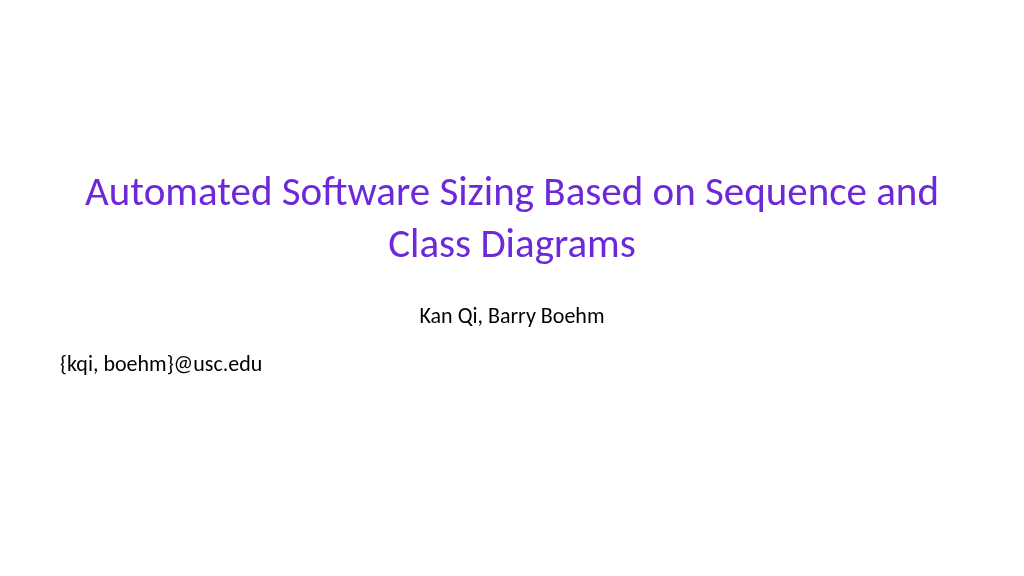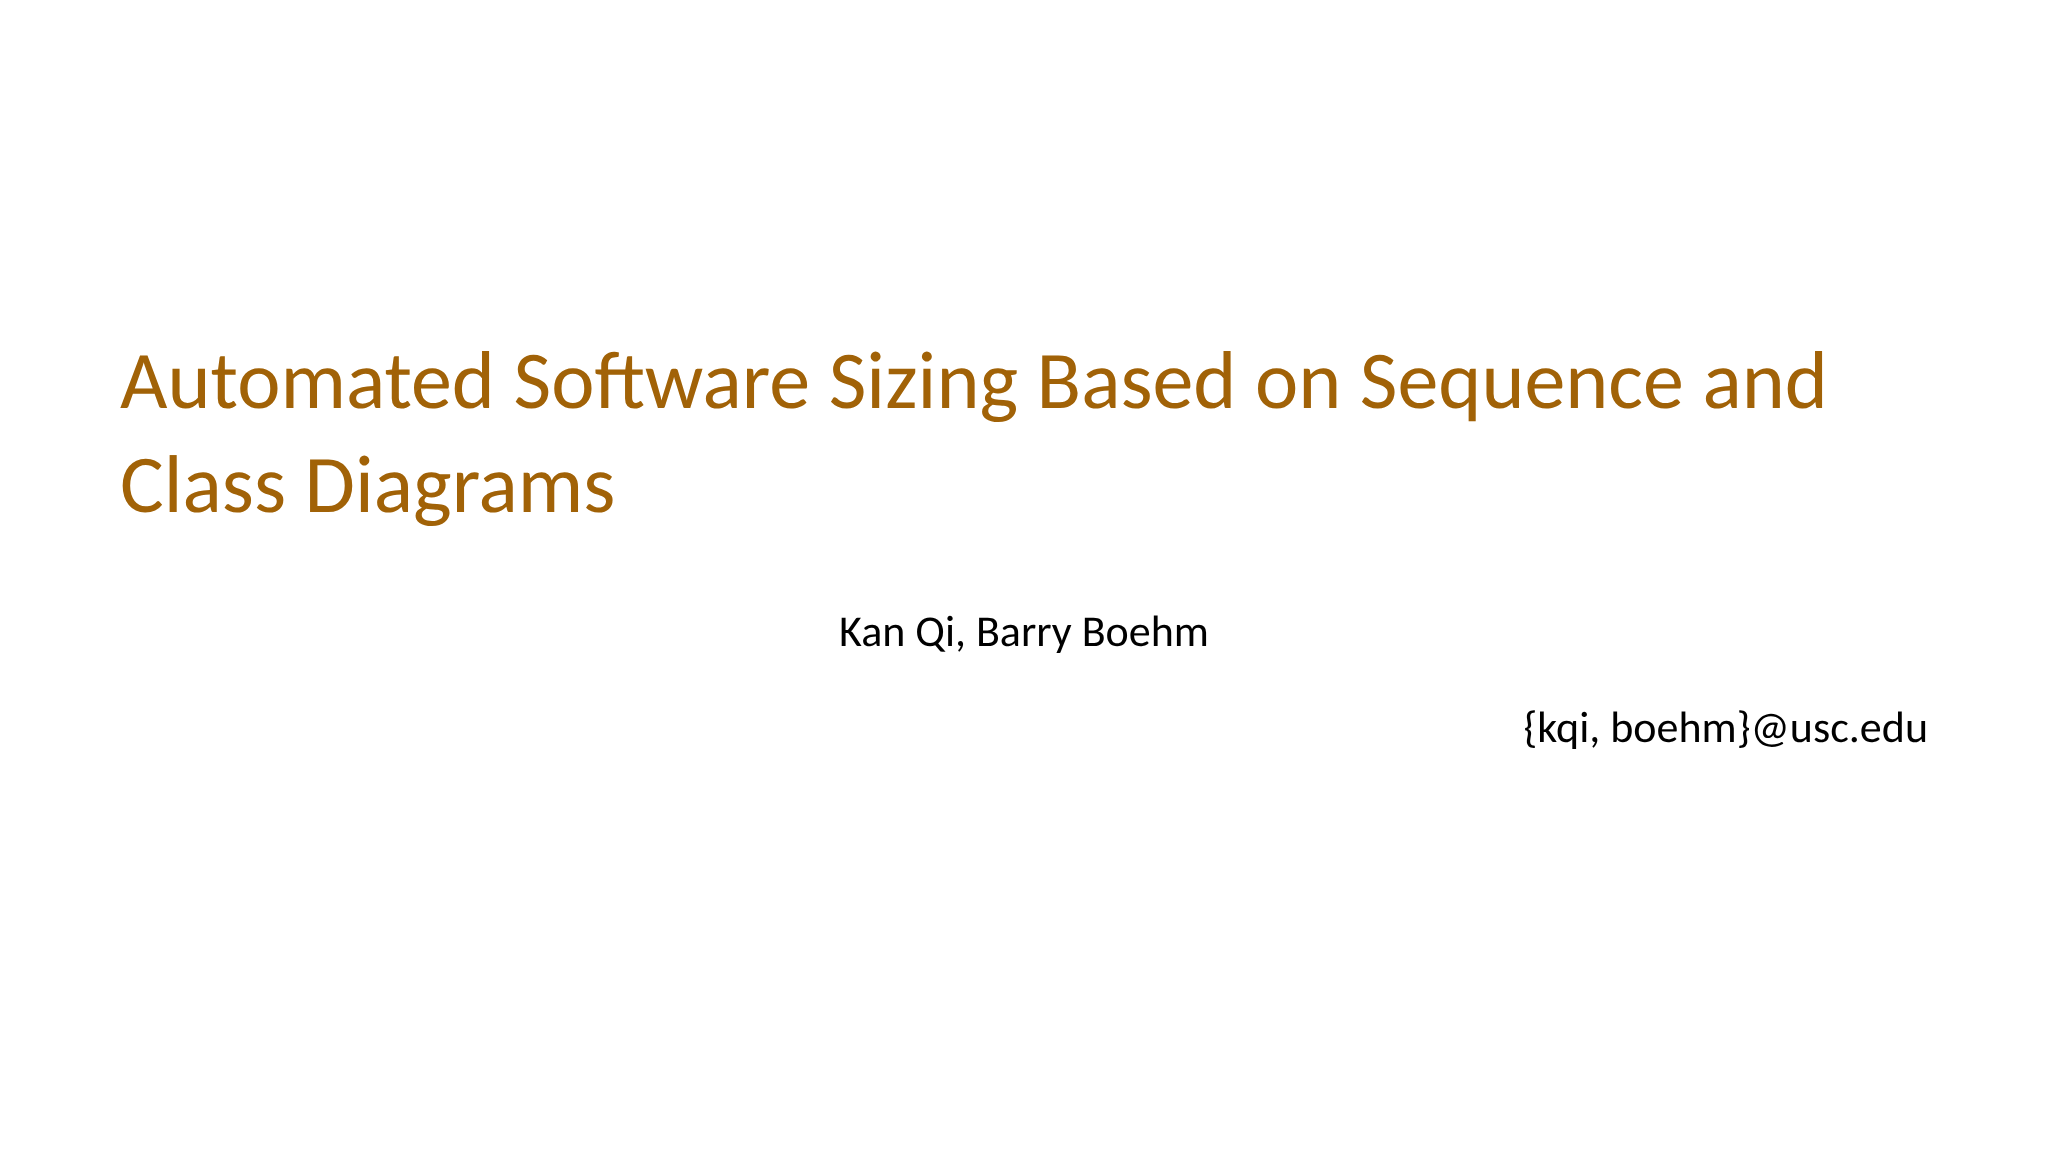--- a/index.html
+++ b/index.html
@@ -14,37 +14,38 @@
       font-family: Calibri, "Segoe UI", Arial, sans-serif;
       display: flex;
       flex-direction: column;
       justify-content: center;
       align-items: center;
       padding: 0 60px;
     }
     .title {
       font-size: 41px;
       font-weight: 400;
-      color: #a16207;
+      color: #6d28d9;
+      text-align: center;
       line-height: 1.25;
       margin-bottom: 32px;
     }
     .authors {
       font-size: 22px;
       font-weight: 400;
       color: #000000;
       text-align: center;
       line-height: 1.4;
       margin-bottom: 17px;
     }
     .emails {
       font-size: 22px;
       font-weight: 400;
       color: #000000;
-      text-align: right;
+      text-align: left;
       line-height: 1.4;
     }
     .slide-content {
       margin-top: -30px;
     }
   </style>
 </head>
 <body>
 
 <div class="slide-content">

